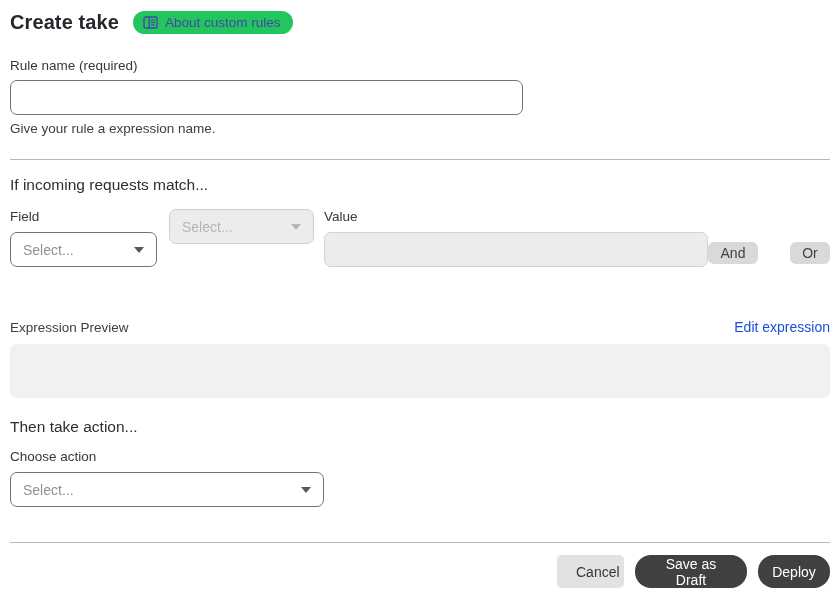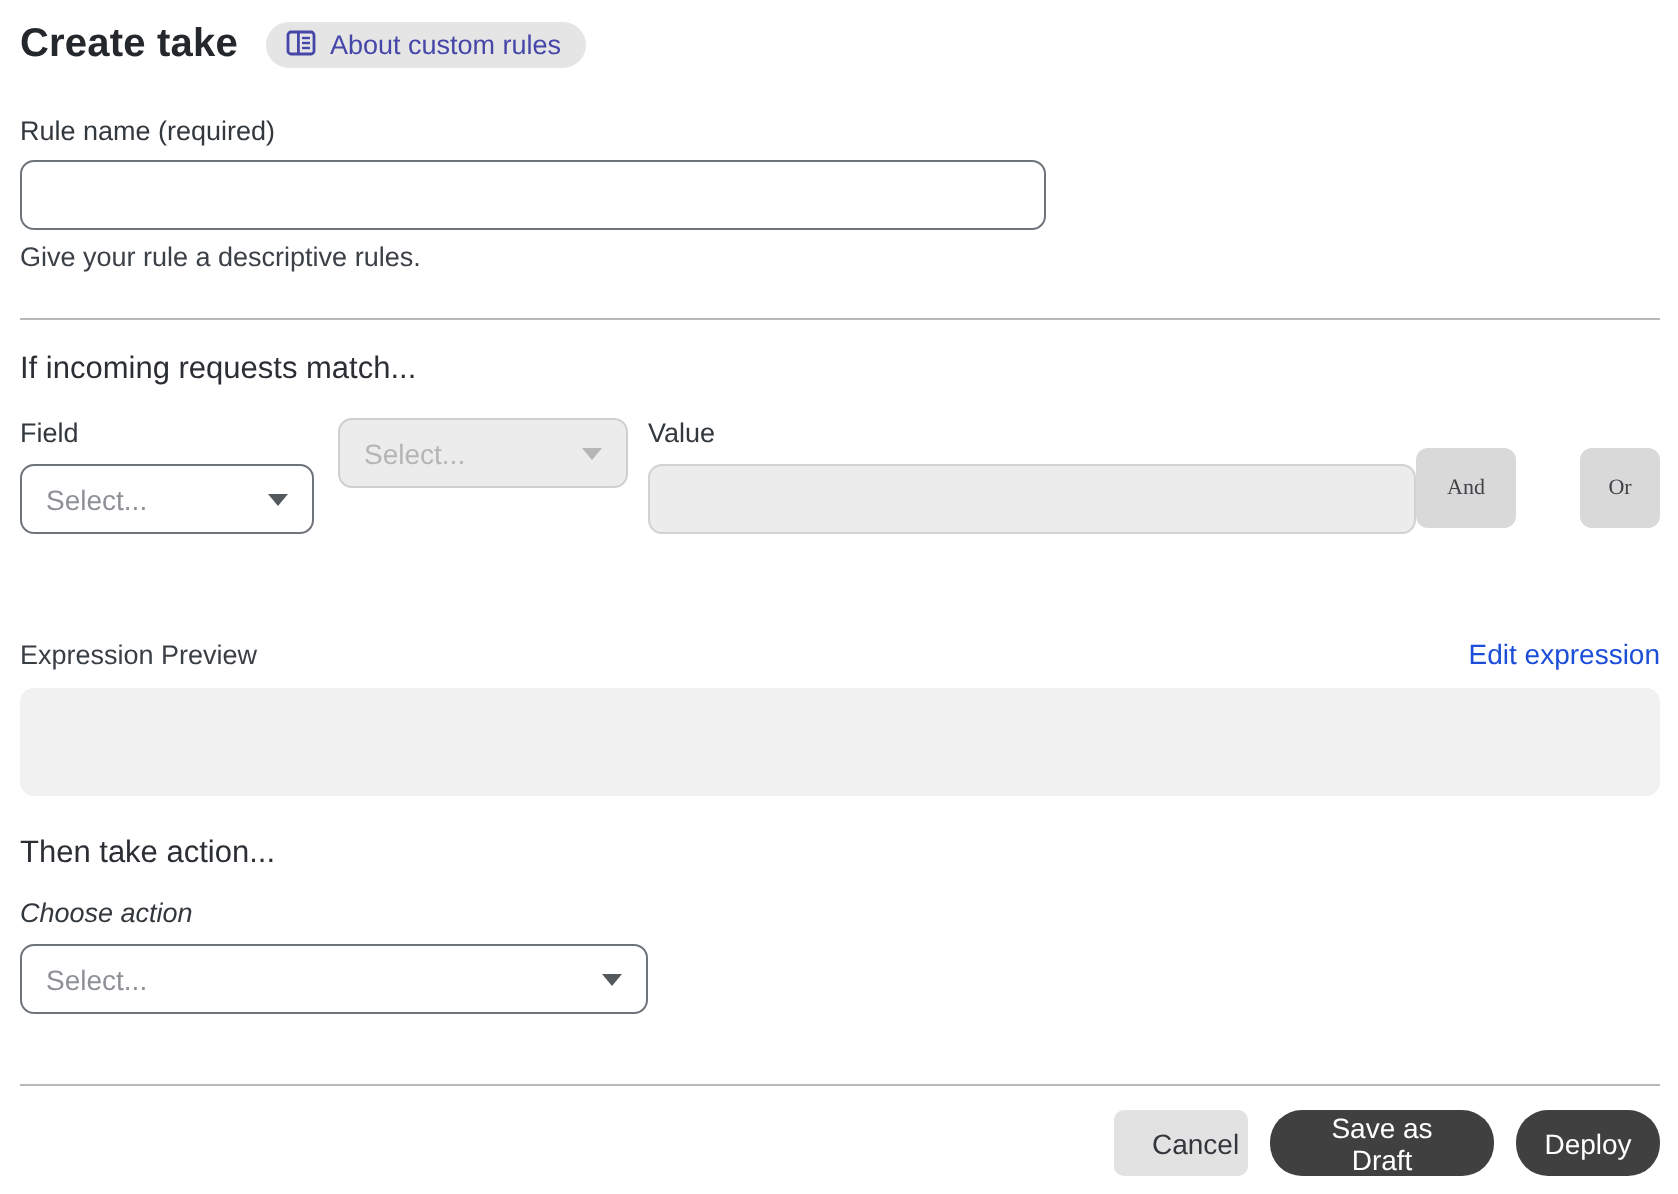--- a/index.html
+++ b/index.html
@@ -9,22 +9,22 @@
     font-family: "Liberation Sans", sans-serif;
     color: #33383d;
     overflow: hidden;
   }
   .container { padding: 8px 9px 0 10px; width: 839px; }
 
   
   .header-row { display: flex; align-items: center; gap: 14px; height: 28px; }
   .page-title { font-size: 20px; font-weight: bold; color: #24272b; letter-spacing: 0.1px; }
   .about-badge {
-    display: inline-flex; gap: 7px;
-    background: #e5e5e5; border-radius: 13px;
+    display: inline-flex; align-items: center; gap: 7px;
+    background: #22c55e; border-radius: 13px;
     padding: 4px 12px 4px 10px;
     font-size: 13.5px; color: #4646a8;
     cursor: pointer; border: none;
   }
   .about-badge svg { display: block; }
 
   
   .field-label { font-size: 13.5px; color: #33383d; }
   .rule-name-label { margin-top: 22px; }
   .rule-name-input {
@@ -67,44 +67,44 @@
     height: 35px; width: 384px; border-radius: 7px;
     background: #ececec; border: 1px solid #d2d2d2;
     font-family: "Liberation Sans", sans-serif; font-size: 14px; padding: 0 10px;
   }
 
   .andor-group {
     display: flex; gap: 16px; margin-left: auto;
     align-self: flex-end; margin-bottom: 3px;
   }
   .gray-btn {
-    height: 40px; border: none; border-radius: 6px;
+    height: 22px; border: none; border-radius: 6px;
     background: #d9d9d9; color: #3f4247;
-    font-family: Liberation Serif, serif; font-size: 11px;
+    font-family: Liberation Sans, sans-serif; font-size: 14px;
     cursor: pointer;
   }
   .and-btn { width: 50px; }
   .or-btn { width: 40px; margin-left: 16px; }
 
   
   .expr-header {
     display: flex; justify-content: space-between; align-items: flex-end;
     margin-top: 52px; width: 820px;
   }
   .expr-label { font-size: 13.5px; color: #3a3f44; }
   .edit-link { font-size: 14px; color: #1d4ed8; text-decoration: none; cursor: pointer; }
   .expr-box {
     margin-top: 9px; width: 820px; height: 54px;
     background: #f1f1f2; border-radius: 7px;
     font-size: 13px; color: #3a3f44; padding: 8px 10px;
   }
 
   
   .action-heading { margin-top: 20px; }
-  .choose-label { margin-top: 13px; font-style: italic; }
+  .choose-label { margin-top: 13px; }
   .action-select { width: 314px; margin-top: 8px; }
 
   .footer-divider { margin-top: 35px; }
   .footer-row {
     display: flex; justify-content: flex-end; align-items: center;
     gap: 11px; margin-top: 12px; width: 820px;
   }
   .btn {
     height: 33px; border: none; border-radius: 5px;
     font-family: "Liberation Sans", sans-serif; font-size: 14px;
@@ -131,21 +131,21 @@
           <line x1="8" y1="6.5" x2="12" y2="6.5" stroke="#4646a8" stroke-width="1.2"></line>
           <line x1="8" y1="9" x2="12" y2="9" stroke="#4646a8" stroke-width="1.2"></line>
         </svg>
       </span>
       <span>About custom rules</span>
     </button>
   </div>
 
   <div class="field-label rule-name-label">Rule name (required)</div>
   <input class="rule-name-input" type="text" value="" style="">
-  <div class="helper-text">Give your rule a descriptive rules.</div>
+  <div class="helper-text">Give your rule a expression name.</div>
 
   <hr class="divider">
 
   <div class="section-heading">If incoming requests match...</div>
 
   <div class="match-row">
     <div class="match-col col-field">
       <span class="field-label">Field</span>
       <div class="select-box select-enabled">
         <span>Select...</span>

